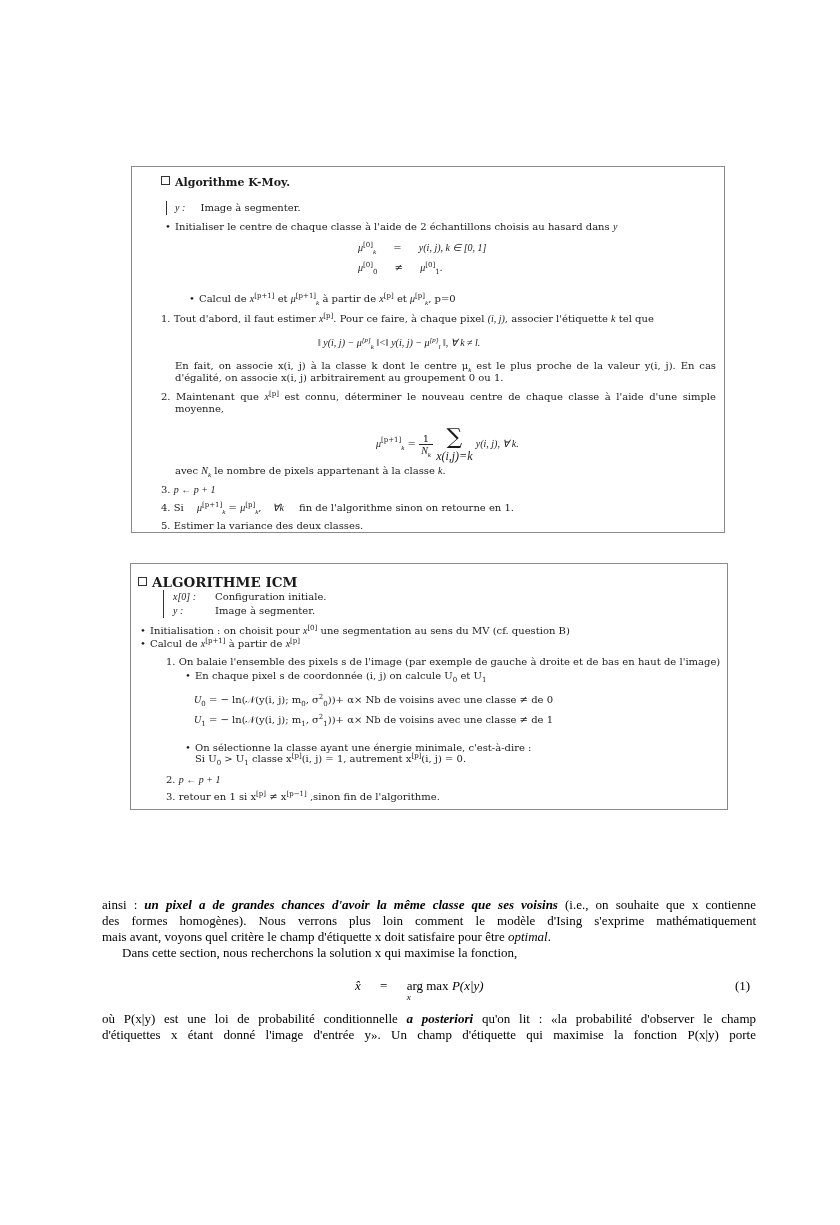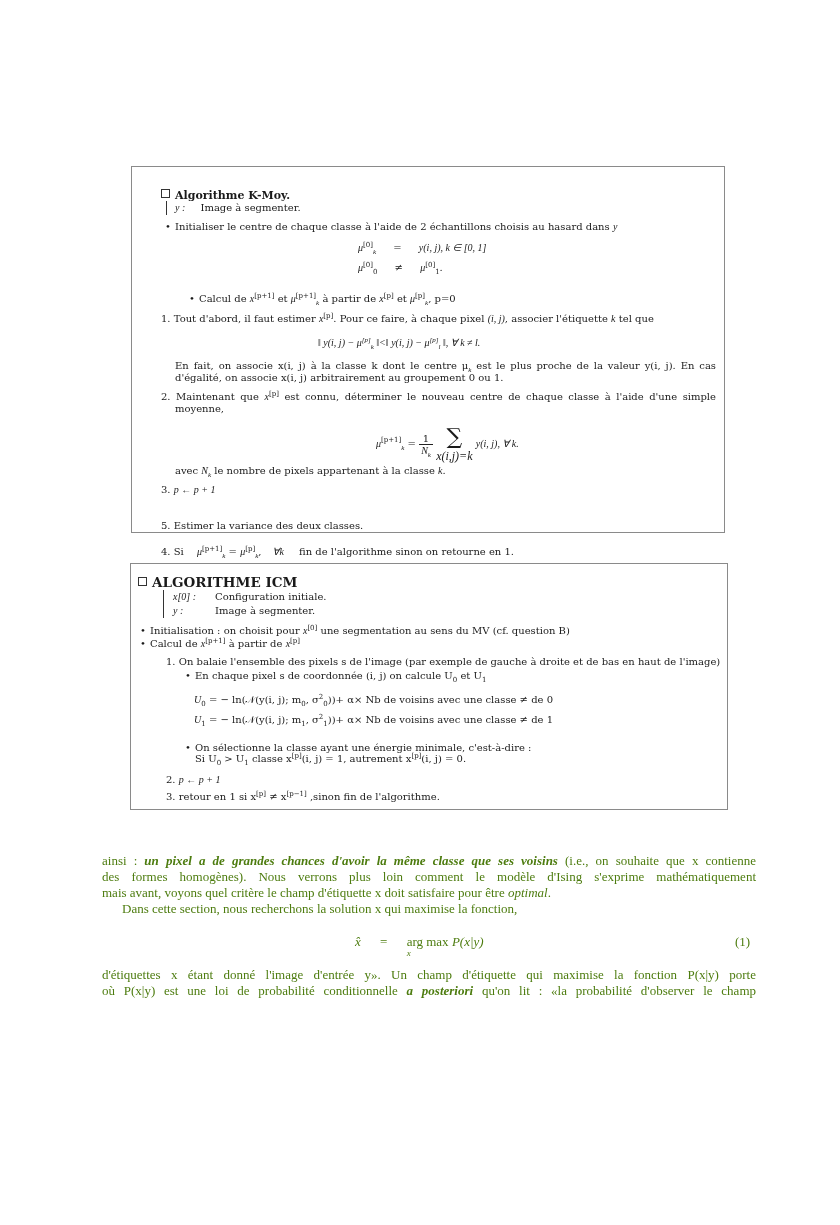--- a/index.html
+++ b/index.html
@@ -9,34 +9,34 @@
   .abs { position:absolute; white-space:nowrap; }
   .box { position:absolute; border:1px solid #8a8a8a; box-sizing:border-box; }
   .box1 { left:131px; top:166px; width:594px; height:367px; }
   .box2 { left:130px; top:563px; width:598px; height:247px; }
   .title1 { font-weight:bold; font-size:11px; }
   .title2 { font-weight:bold; font-size:13.5px; }
   .sq { display:inline-block; width:7px; height:7px; border:1px solid #333; margin-right:5px; vertical-align:1px; }
   .vbar { position:absolute; border-left:1px solid #333; }
   .bullet::before { content:"\2022"; position:absolute; left:-10px; }
   .small { font-size:10px; }
-  .body-text { font-family:"Liberation Serif", serif; font-size:13px; color:#4d7c0f; }
+  .body-text { font-family:"Liberation Serif", serif; font-size:13px; color:#000000;margin-top:44px; }
   .just { text-align:justify; text-align-last:justify; white-space:normal; }
   sup, sub { font-size:70%; line-height:0; }
   .sumsym { font-size:22px; font-family:"DejaVu Serif", serif; }
   .frac { display:inline-block; text-align:center; vertical-align:middle; }
   .frac .num { display:block; border-bottom:1px solid #222; padding:0 2px; }
   .frac .den { display:block; padding:0 2px; }
 </style>
 </head>
 <body>
 
 <div class="box box1"></div>
 
-<div class="abs title1" style="left:141px;top:189px;padding-left:20px;">
+<div class="abs title1" style="left:141px;top:176px;padding-left:20px;">
   <span class="sq"></span><span>Algorithme K-Moy.</span>
 </div>
 
 <div class="vbar" style="left:166px;top:201px;height:14px;"></div>
 <div class="abs small" style="left:175px;top:202px;">
   <span class="m">y :</span>
   <span style="margin-left:12px">Image à segmenter.</span>
 </div>
 
 <div class="abs small bullet" style="left:175px;top:221px;">
@@ -88,21 +88,21 @@
   <span class="m">y(i, j),   ∀ k.</span>
 </div>
 <div class="abs small" style="left:175px;top:465px;">
   <span>avec</span> <span class="m">N<sub>k</sub></span>
   <span>le nombre de pixels appartenant à la classe</span> <span class="m">k</span>.
 </div>
 
 <div class="abs small" style="left:161px;top:484px;">
   <span>3.</span> <span class="m">p ← p + 1</span>
 </div>
-<div class="abs small" style="left:161px;top:502px;margin-top:44px;">
+<div class="abs small" style="left:161px;top:502px;">
   <span>4.</span> <span>Si</span>
   <span class="m" style="margin-left:10px">μ</span><sup>[p+1]</sup><sub class="m">k</sub> = <span class="m">μ</span><sup>[p]</sup><sub class="m">k</sub>,
   <span class="m" style="margin-left:8px">∀k</span>
   <span style="margin-left:12px">fin de l'algorithme sinon on retourne en 1.</span>
 </div>
 <div class="abs small" style="left:161px;top:520px;">
   <span>5.</span> <span>Estimer la variance des deux classes.</span>
 </div>
 
 <div class="box box2"></div>
@@ -169,15 +169,15 @@
 
 <div class="abs body-text" style="left:355px;top:934px;">
   <span class="m">x̂</span>
   <span style="margin:0 16px">=</span>
   <span style="display:inline-block;text-align:left;vertical-align:top"><span>arg max</span><br><span class="m" style="font-size:9px;line-height:6px;display:block">x</span></span>
   <span class="m">P(x|y)</span>
 </div>
 <div class="abs body-text" style="left:735px;top:934px;">(1)</div>
 
 <div class="abs body-text" style="left:102px;top:967px;width:654px;">
+  <div class="just"><span>où P(x|y) est une loi de probabilité conditionnelle</span> <em style="font-weight:bold">a posteriori</em> <span>qu'on lit : «la probabilité d'observer le champ</span></div>
   <div class="just">d'étiquettes x étant donné l'image d'entrée y». Un champ d'étiquette qui maximise la fonction P(x|y) porte</div>
-  <div class="just"><span>où P(x|y) est une loi de probabilité conditionnelle</span> <em style="font-weight:bold">a posteriori</em> <span>qu'on lit : «la probabilité d'observer le champ</span></div>
 </div>
 
 </body></html>

